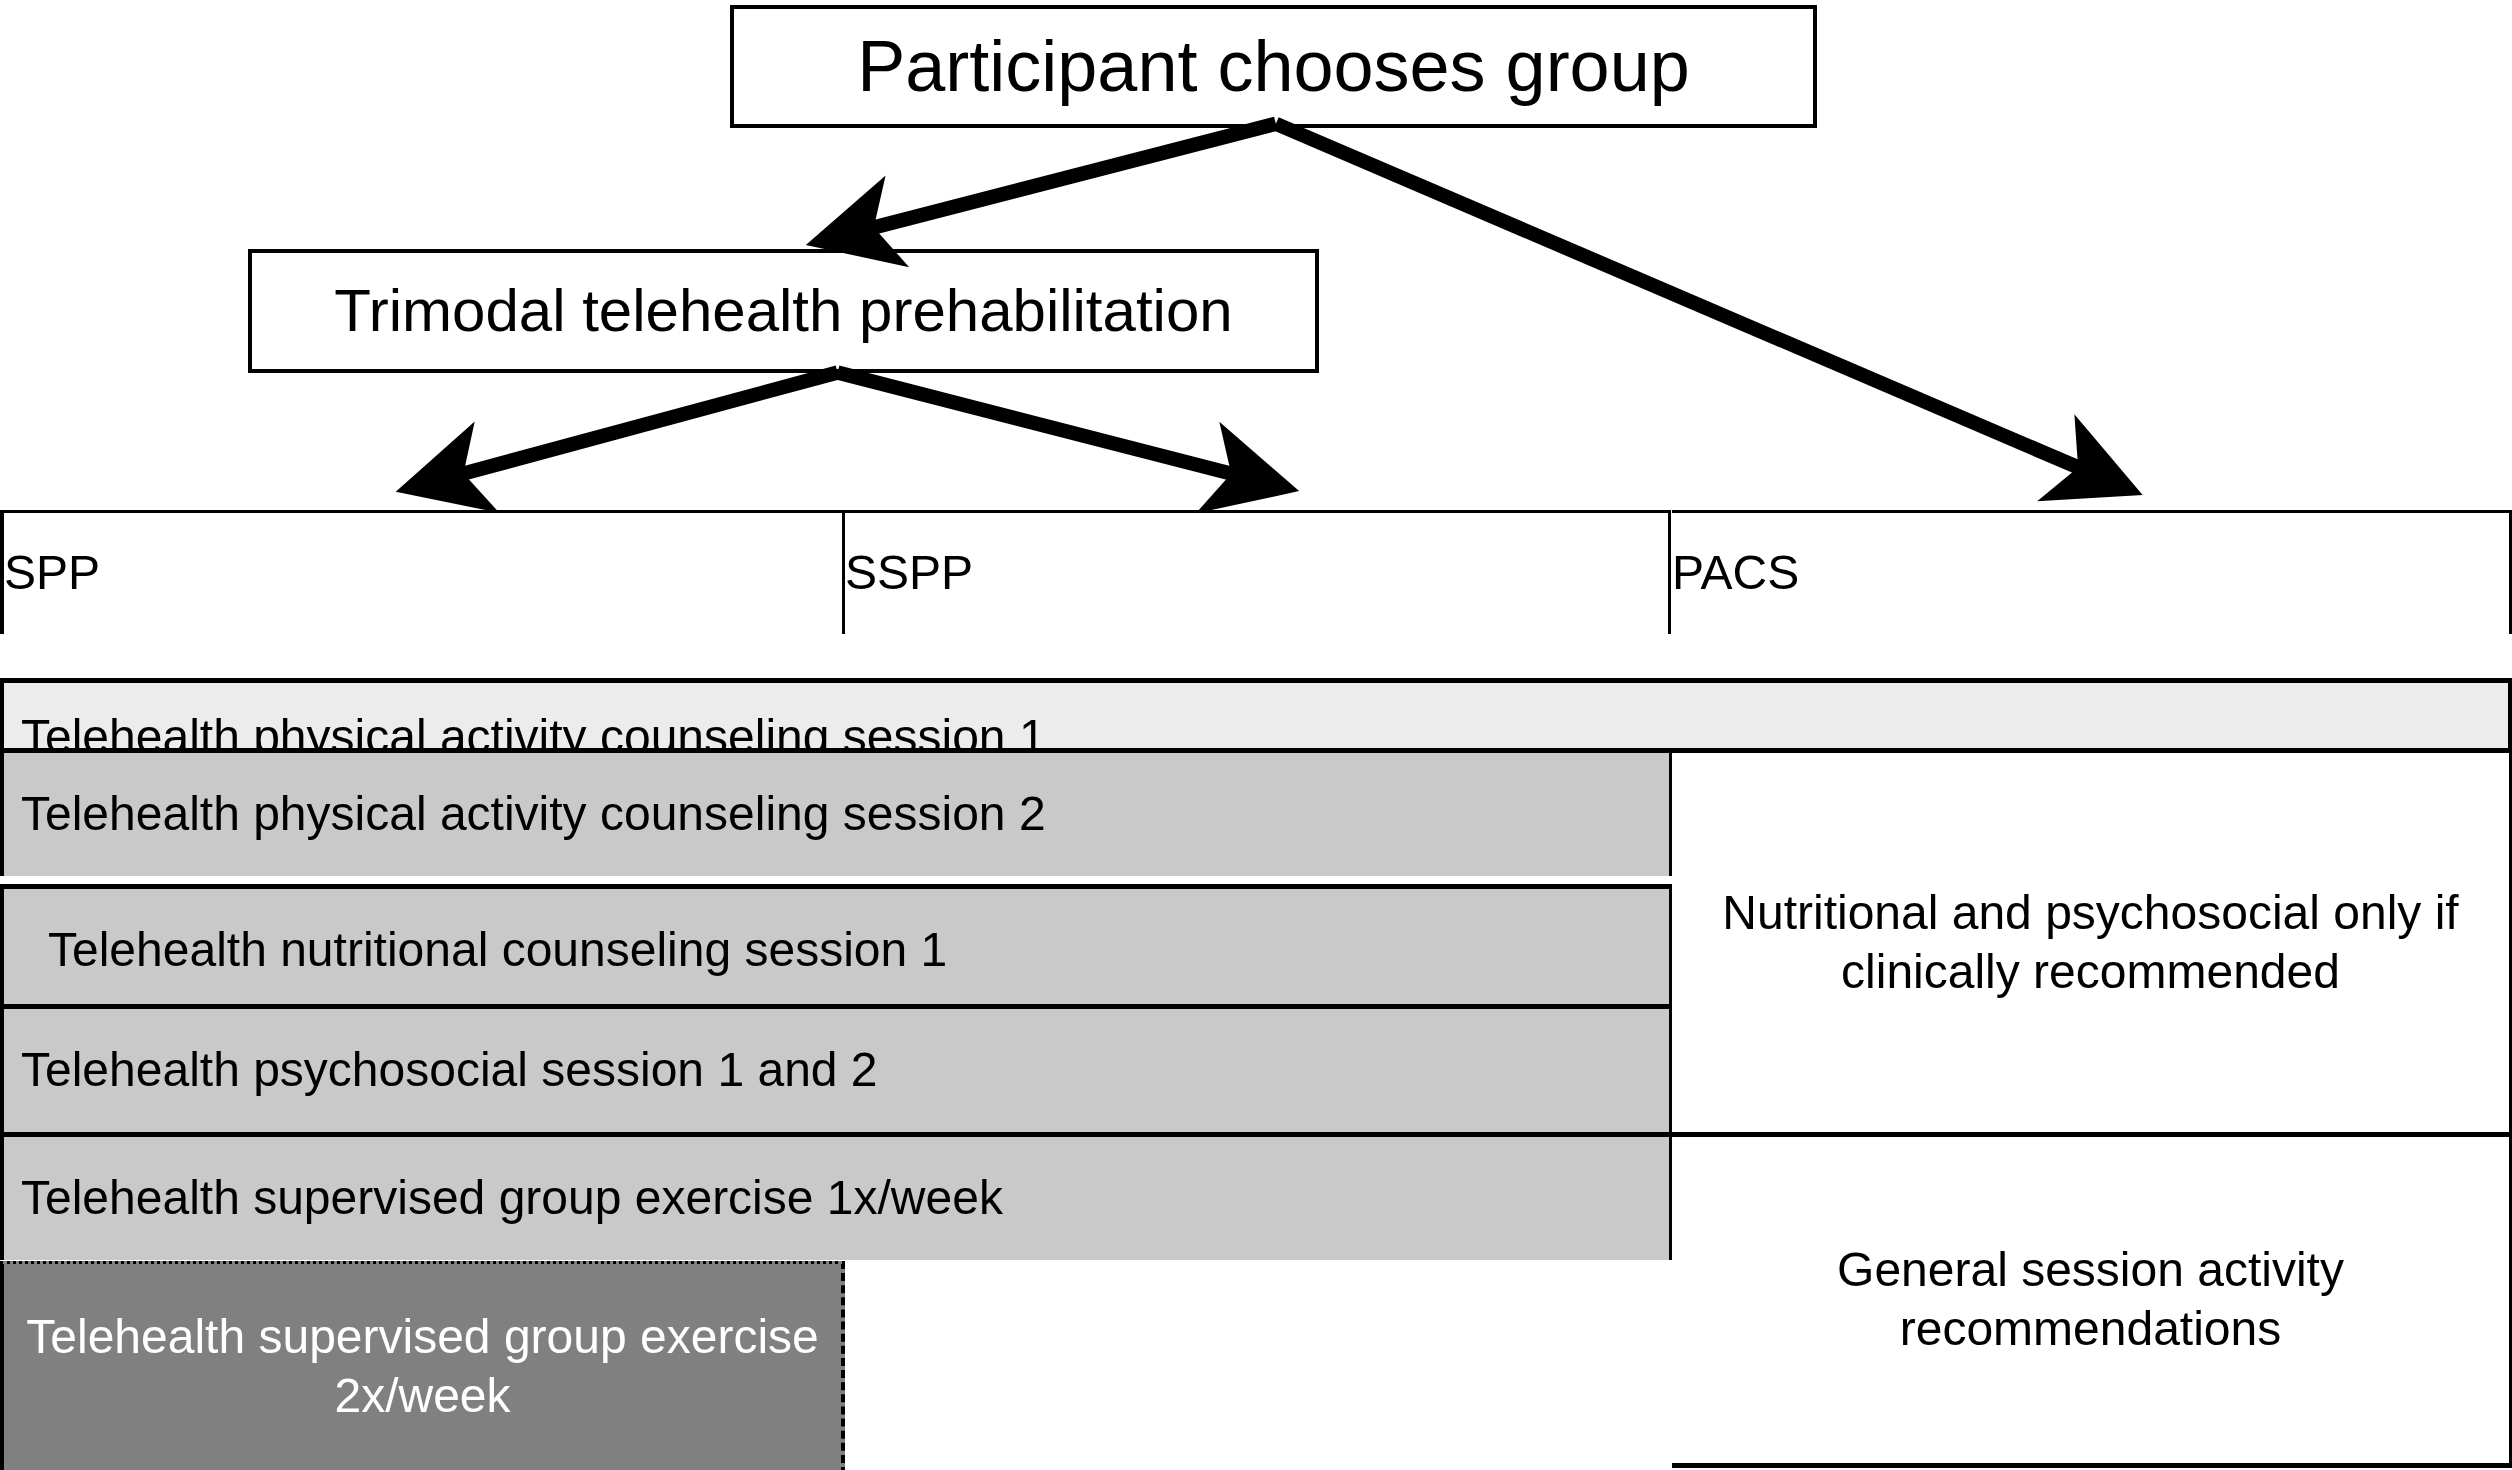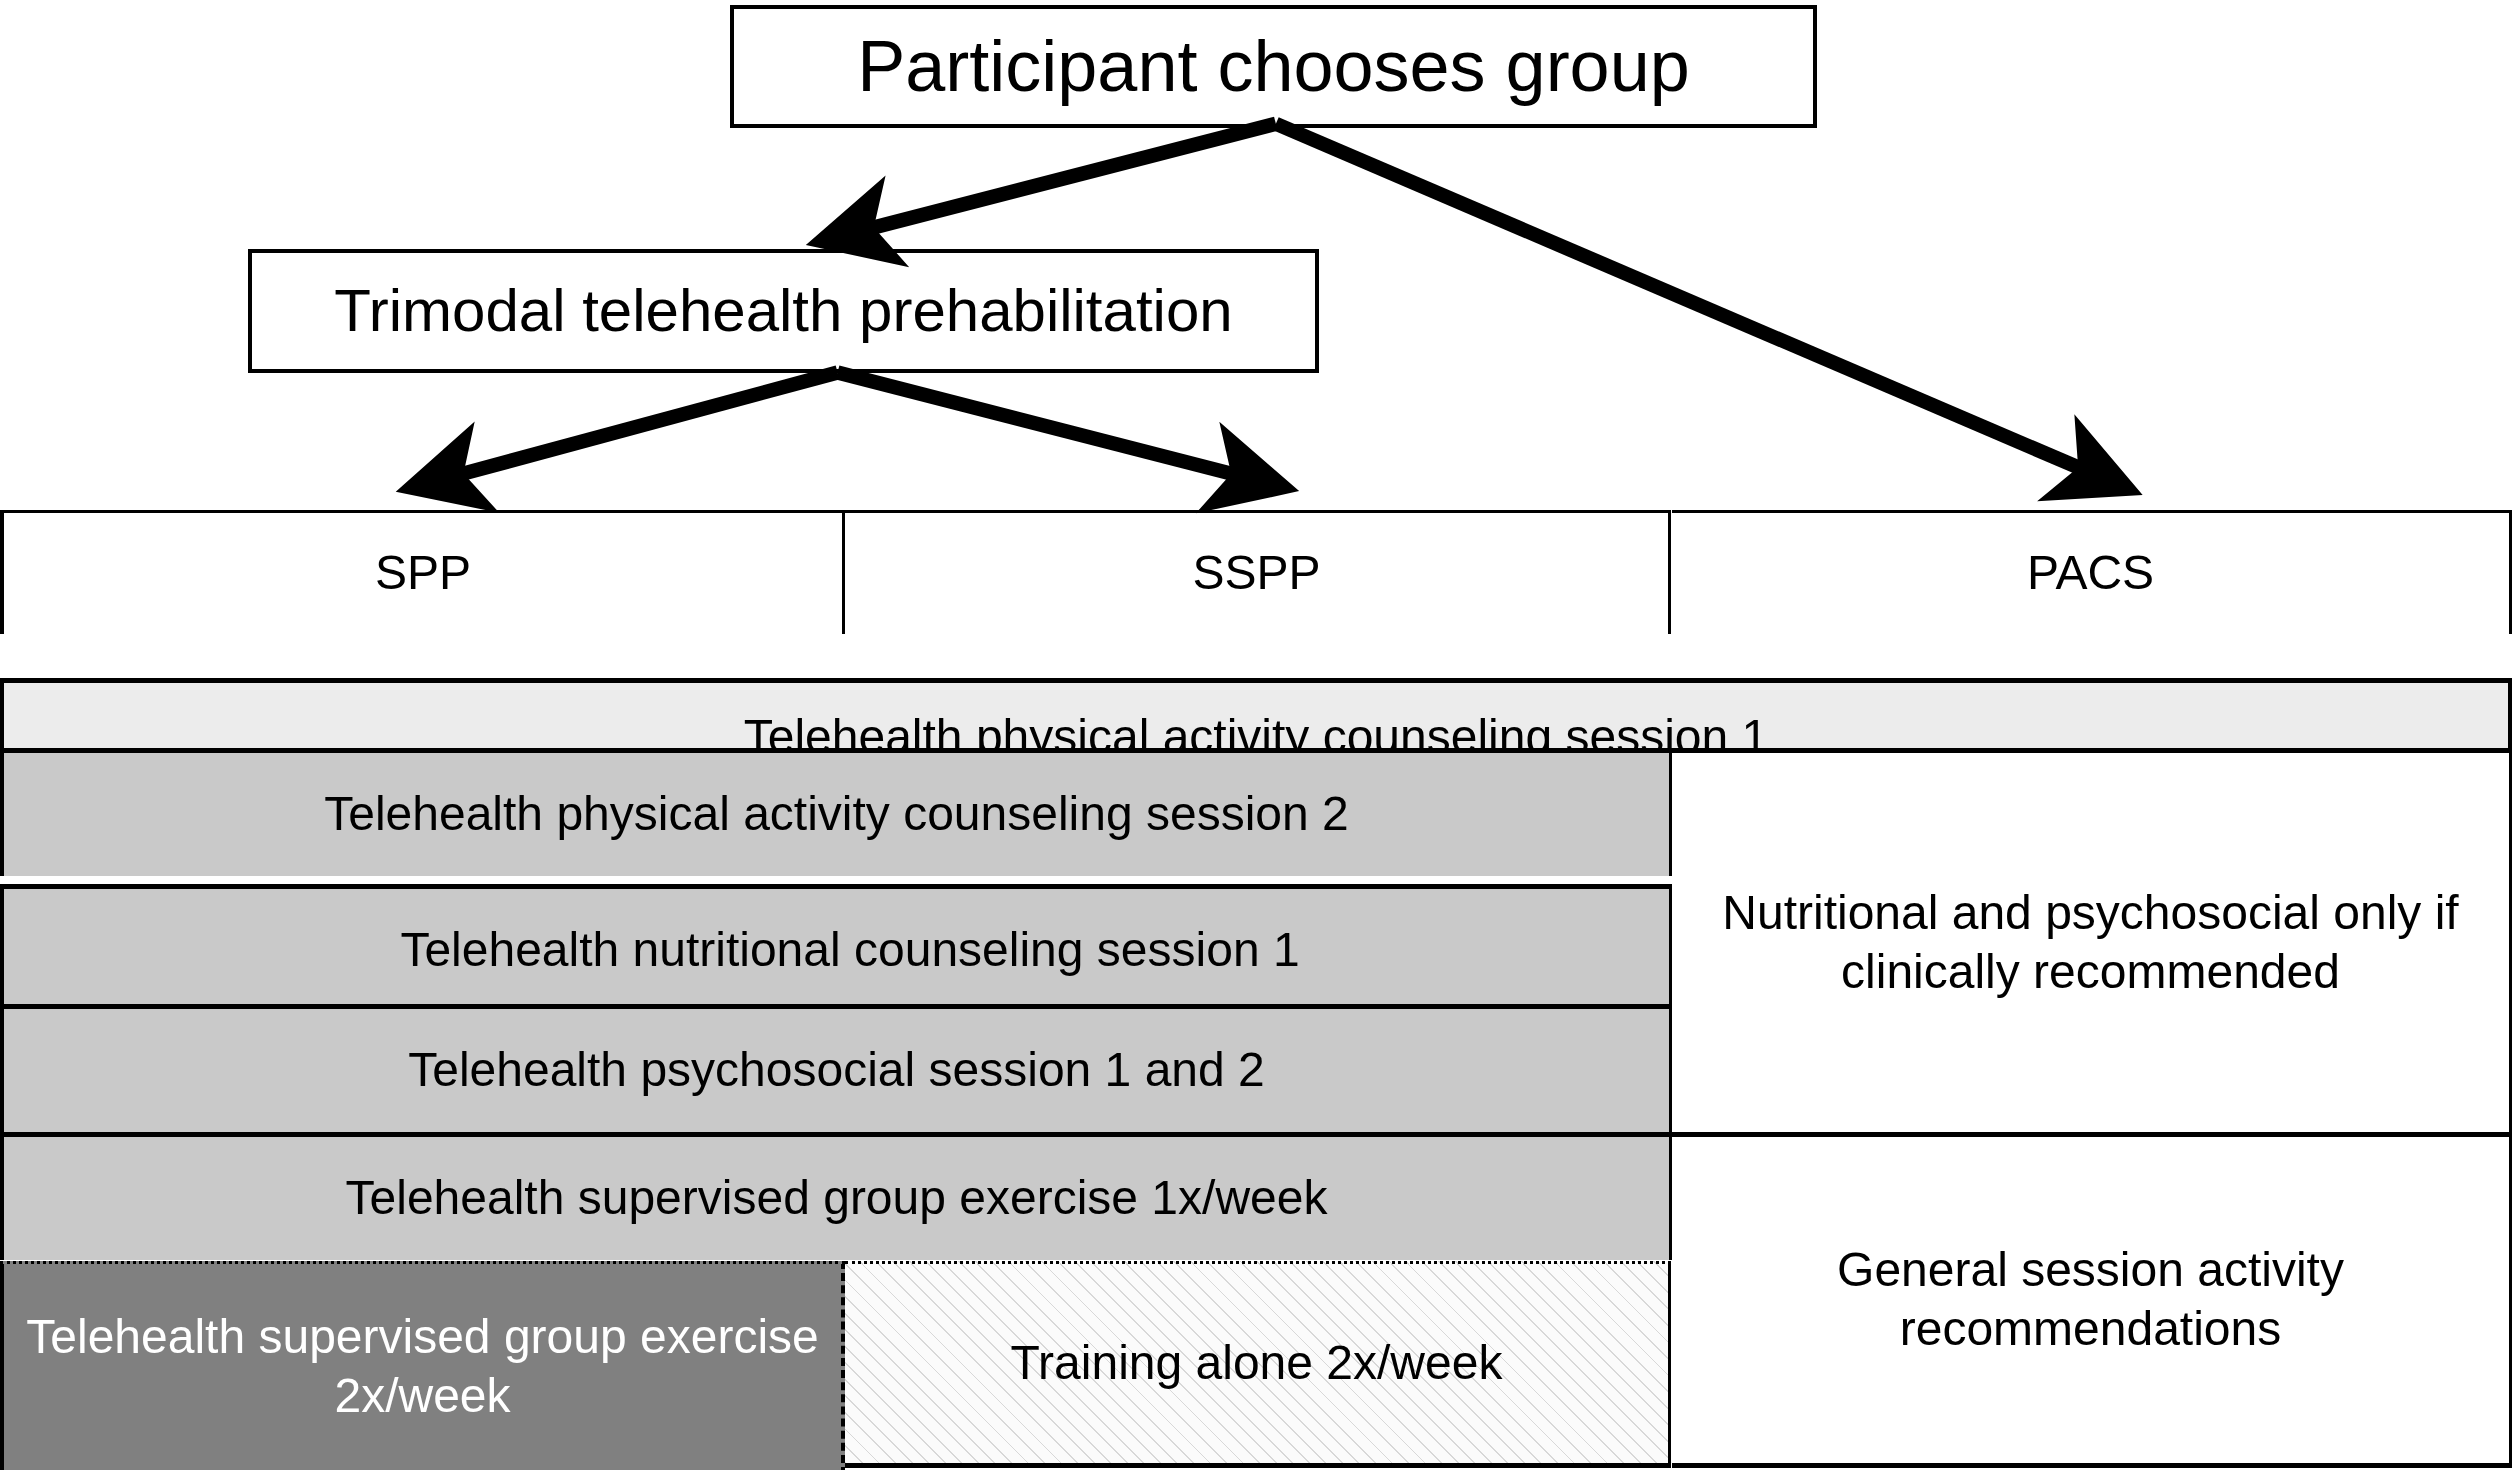--- a/index.html
+++ b/index.html
@@ -48,21 +48,21 @@
   #grid{
     position:absolute;
     left:0px; top:510px;
     width:2512px; height:958px;
     box-sizing:border-box;
   }
   .trow{ position:absolute; left:0; width:2512px; box-sizing:border-box; }
   .tcell{
     position:absolute;
     box-sizing:border-box;
-    display:flex; align-items:center; justify-content:center;
+    display:flex; align-items:center; justify-content:flex-start;
     text-align:center;
     line-height:1.22;
     font-size:48px;
     color:#000;
   }
 
   
   #row-header{ top:0px; height:124px; }
   #row-header .tcell{ top:0; height:124px; border-top:3.3px solid #000; }
   #hdr-spp { left:0px;    width:845px; border-left:4.6px solid #000; border-right:3.3px solid #000; }
@@ -205,23 +205,20 @@
     <div class="trow" id="row-g4">
       <div class="tcell grey-span">
         <span class="pad">Telehealth supervised group exercise 1x/week</span>
       </div>
     </div>
 
     <div class="trow" id="row-bottom">
       <div class="tcell" id="cell-dark">
         <span class="pad">Telehealth supervised group exercise 2x/week</span>
       </div>
-      <div class="tcell" id="cell-hatch">
-        <span class="pad">Training alone 2x/week</span>
-      </div>
     </div>
 
     <div class="tcell" id="cell-nutri">
       <span class="pad">Nutritional and psychosocial only if clinically recommended</span>
     </div>
 
     <div class="tcell" id="cell-genpa">
       <span class="pad">General session activity recommendations</span>
     </div>
 

